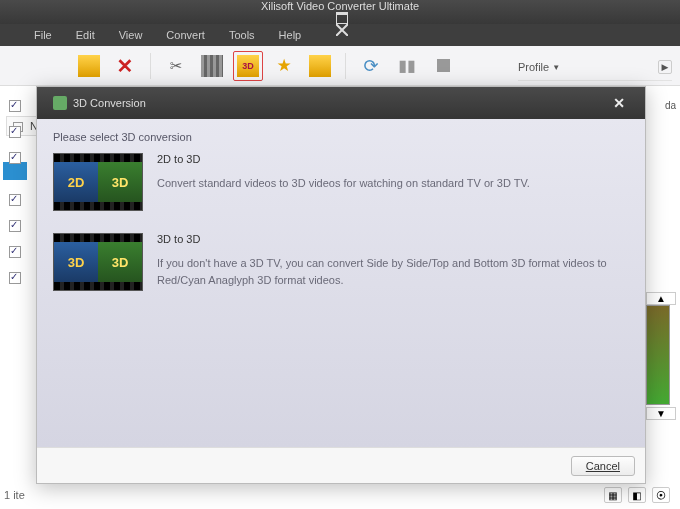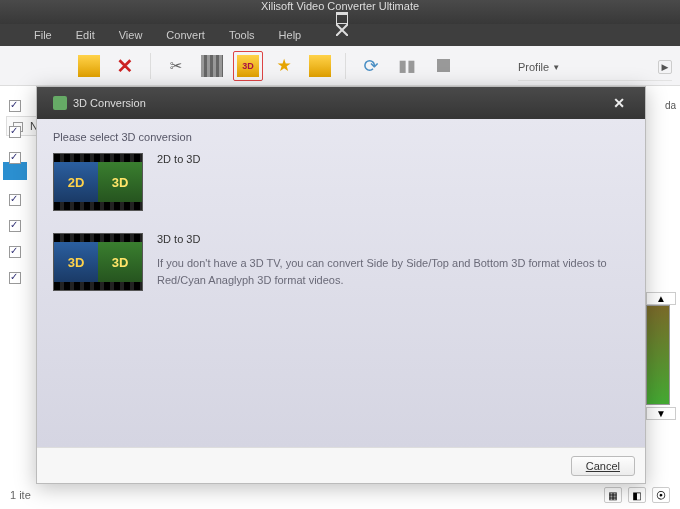--- a/index.html
+++ b/index.html
@@ -38,21 +38,21 @@
 
 .namehdr { position:absolute; top:116px; left:6px; font-size:11px; color:#444; background:#fafafa; padding:3px 6px; border:1px solid #ddd; display:inline-block; }
 .namehdr .small-chk { display:inline-block; width:10px; height:10px; border:1px solid #999; margin-right:4px; vertical-align:middle;}
 
 
 .thumbstrip { position:absolute; right:4px; top:290px; width:30px; }
 .thumbstrip .thumb { width:24px; height:100px; background:linear-gradient(#7a6a2a,#4a3); border:1px solid #999;}
 .thumbstrip .arrowbtn { font-size:10px; text-align:center; border:1px solid #ccc; margin-top:2px; cursor:pointer;}
 
 
-.footer { position:absolute; bottom:8px; left:10px; font-size:11px; color:#666; }
+.footer { position:absolute; bottom:8px; left:4px; font-size:11px; color:#666; }
 .footer-icons { position:absolute; bottom:6px; right:10px; display:flex; gap:6px; }
 .footer-icons .fi { width:18px; height:16px; border:1px solid #ccc; border-radius:2px; display:flex; align-items:center; justify-content:center; font-size:10px; cursor:pointer;}
 
 
 .modal-backdrop { position:absolute; inset:0; z-index:10; }
 .modal { position:absolute; left:36px; top:86px; width:610px; height:398px; background:#fff; border:1px solid #bbb; box-shadow:0 4px 20px rgba(0,0,0,.25); display:flex; flex-direction:column; }
 .modal-title { height:32px; background:linear-gradient(#4a4a4a,#353535); color:#ddd; display:flex; align-items:center; padding:0 16px; font-size:11px; }
 .modal-title .mlogo { width:14px; height:14px; background:#6a6; border-radius:2px; margin-right:6px;}
 .modal-title .spacer{flex:1;}
 .modal-close { width:20px; height:16px; cursor:pointer; display:flex; align-items:center; justify-content:center; font-weight:bold; font-size:14px; color:#eee;}
@@ -211,20 +211,21 @@
             <div class="half-l">
                 <span>2D</span>
               </div>
             <div class="half-r">
                 <span>3D</span>
               </div>
           </div>
         </div>
         <div class="opt-text">
           <div class="opt-title">2D to 3D</div>
+          <div class="opt-desc">Convert standard videos to 3D videos for watching on standard TV or 3D TV.</div>
         </div>
       </div>
 
       <div class="option">
         <div class="opt-thumb">
           <div class="filmstrip top"></div>
             <div class="filmstrip bot"></div>
           <div class="halves">
             <div class="half-l">
                 <span>3D</span>

